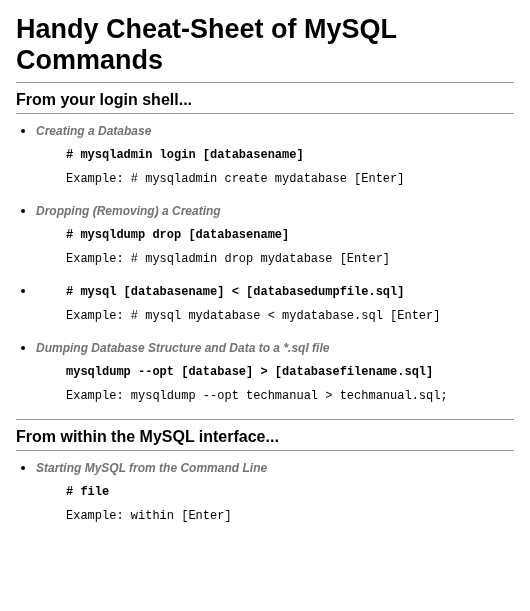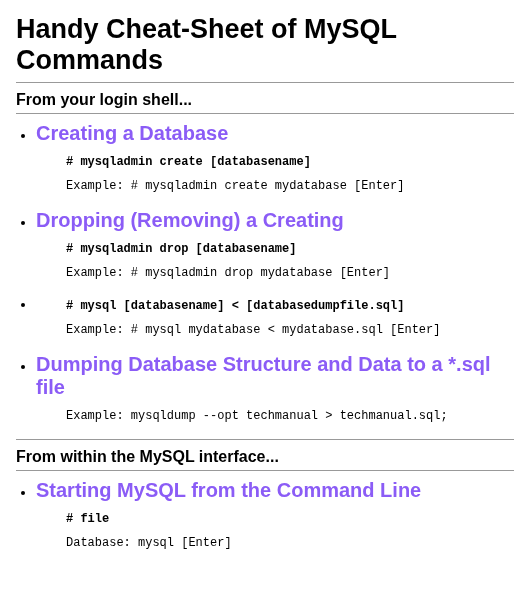--- a/index.html
+++ b/index.html
@@ -25,24 +25,25 @@
     margin: 8px 0 4px 0;
   }
   ul {
     padding-left: 20px;
     margin: 6px 0 10px 0;
   }
   li {
     margin-bottom: 16px;
   }
   .topic {
-    color: #8b5cf6;
+    color: #737373;
     font-weight: bold;
-    font-size: 20px;
+    font-size: 12px;
     margin-bottom: 10px;
+    font-style: italic;
   }
   .cmd {
     font-family: "Courier New", Courier, monospace;
     font-size: 12px;
     font-weight: bold;
     margin: 10px 0 10px 30px;
   }
   .example {
     font-family: "Courier New", Courier, monospace;
     font-size: 12px;
@@ -54,42 +55,43 @@
 
 <h1>Handy Cheat-Sheet of MySQL Commands</h1>
 <hr class="thin">
 
 <h2>From your login shell...</h2>
 <hr class="thin">
 
 <ul>
   <li>
     <div class="topic">Creating a Database</div>
-    <div class="cmd"># mysqladmin create [databasename]</div>
+    <div class="cmd"># mysqladmin login [databasename]</div>
     <div class="example">Example: # mysqladmin create mydatabase [Enter]</div>
   </li>
   <li>
     <div class="topic">Dropping (Removing) a Creating</div>
-    <div class="cmd"># mysqladmin drop [databasename]</div>
+    <div class="cmd"># mysqldump drop [databasename]</div>
     <div class="example">Example: # mysqladmin drop mydatabase [Enter]</div>
   </li>
   <li>
     <div class="cmd"># mysql [databasename] &lt; [databasedumpfile.sql]</div>
     <div class="example">Example: # mysql mydatabase &lt; mydatabase.sql [Enter]</div>
   </li>
   <li>
     <div class="topic">Dumping Database Structure and Data to a *.sql file</div>
+    <div class="cmd">mysqldump --opt [database] &gt; [databasefilename.sql]</div>
     <div class="example">Example:  mysqldump --opt techmanual &gt; techmanual.sql;</div>
   </li>
 </ul>
 
 <hr class="thin">
 
 <h2>From within the MySQL interface...</h2>
 <hr class="thin">
 
 <ul>
   <li>
     <div class="topic">Starting MySQL from the Command Line</div>
     <div class="cmd"># file</div>
-    <div class="example">Database:  mysql [Enter]</div>
+    <div class="example">Example:  within [Enter]</div>
   </li>
 </ul>
 
 </body></html>

